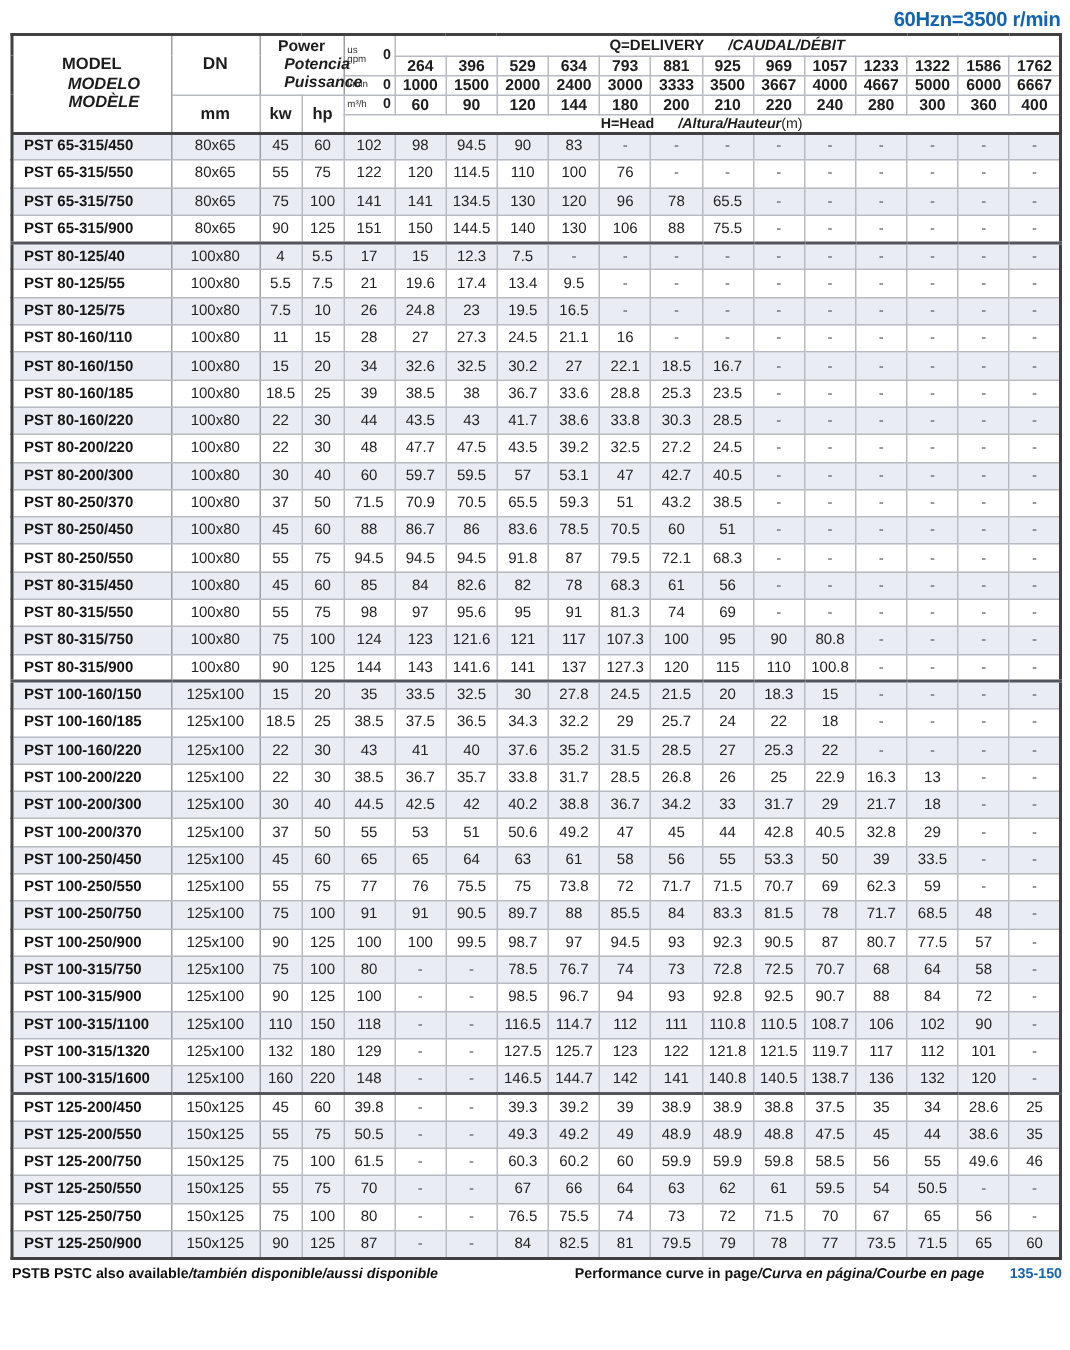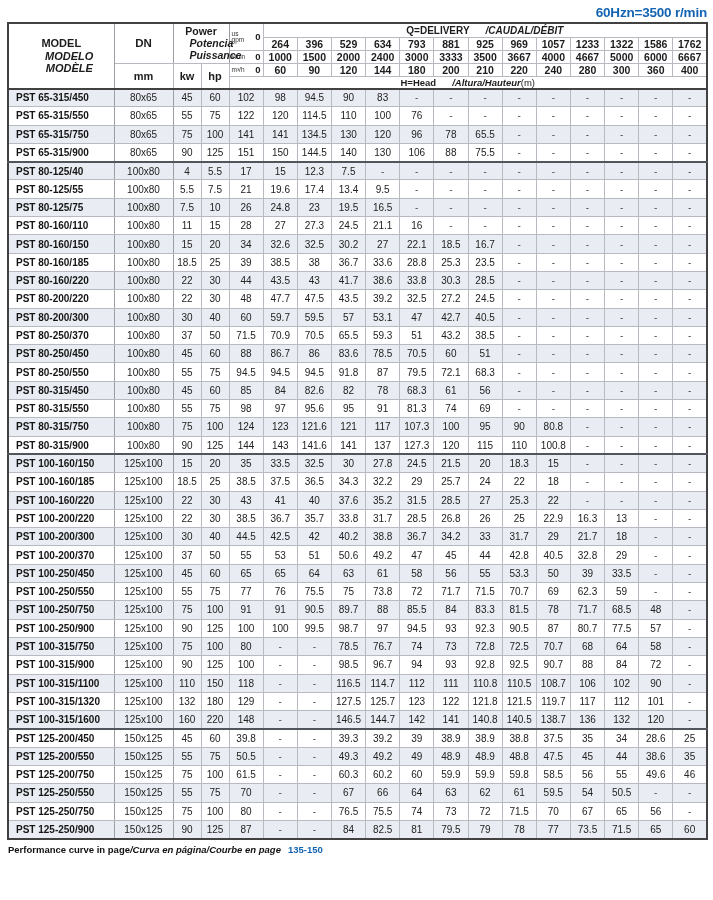--- a/index.html
+++ b/index.html
@@ -58,21 +58,21 @@
   tr.shade td { background:var(--rowalt,#e9edf3); }
   tr.group-end td { border-bottom:2px solid #52565c; }
   td.dash { color:#555; }
 
   
   .footer {
     display:flex; justify-content:space-between; align-items:baseline;
     padding:4px 5px 0 8px; font-size:9.5px; font-weight:bold; color:#111;
   }
   .footer .it { font-style:italic; }
-  .page-range { color:var(--blue,#1264b2); margin-left:7px; }
+  .page-range { color:var(--blue,#1264b2); margin-left:17px; }
 </style>
 </head>
 <body>
 
 <div class="topbar">
   <span>60Hz</span>
   <span>n=3500 r/min</span>
 </div>
 
 <table>
@@ -1004,15 +1004,18 @@
         <td class="num">73.5</td>
         <td class="num">71.5</td>
         <td class="num">65</td>
         <td class="num">60</td>
       </tr>
     </tbody>
 </table>
 
 <div class="footer">
   <div>
+    <span>PSTB PSTC also available</span><span class="it">/también disponible/aussi disponible</span>
+  </div>
+  <div>
     <span>Performance curve in page</span><span class="it">/Curva en página/Courbe en page</span><span class="page-range">135-150</span>
   </div>
 </div>
 
 </body></html>

